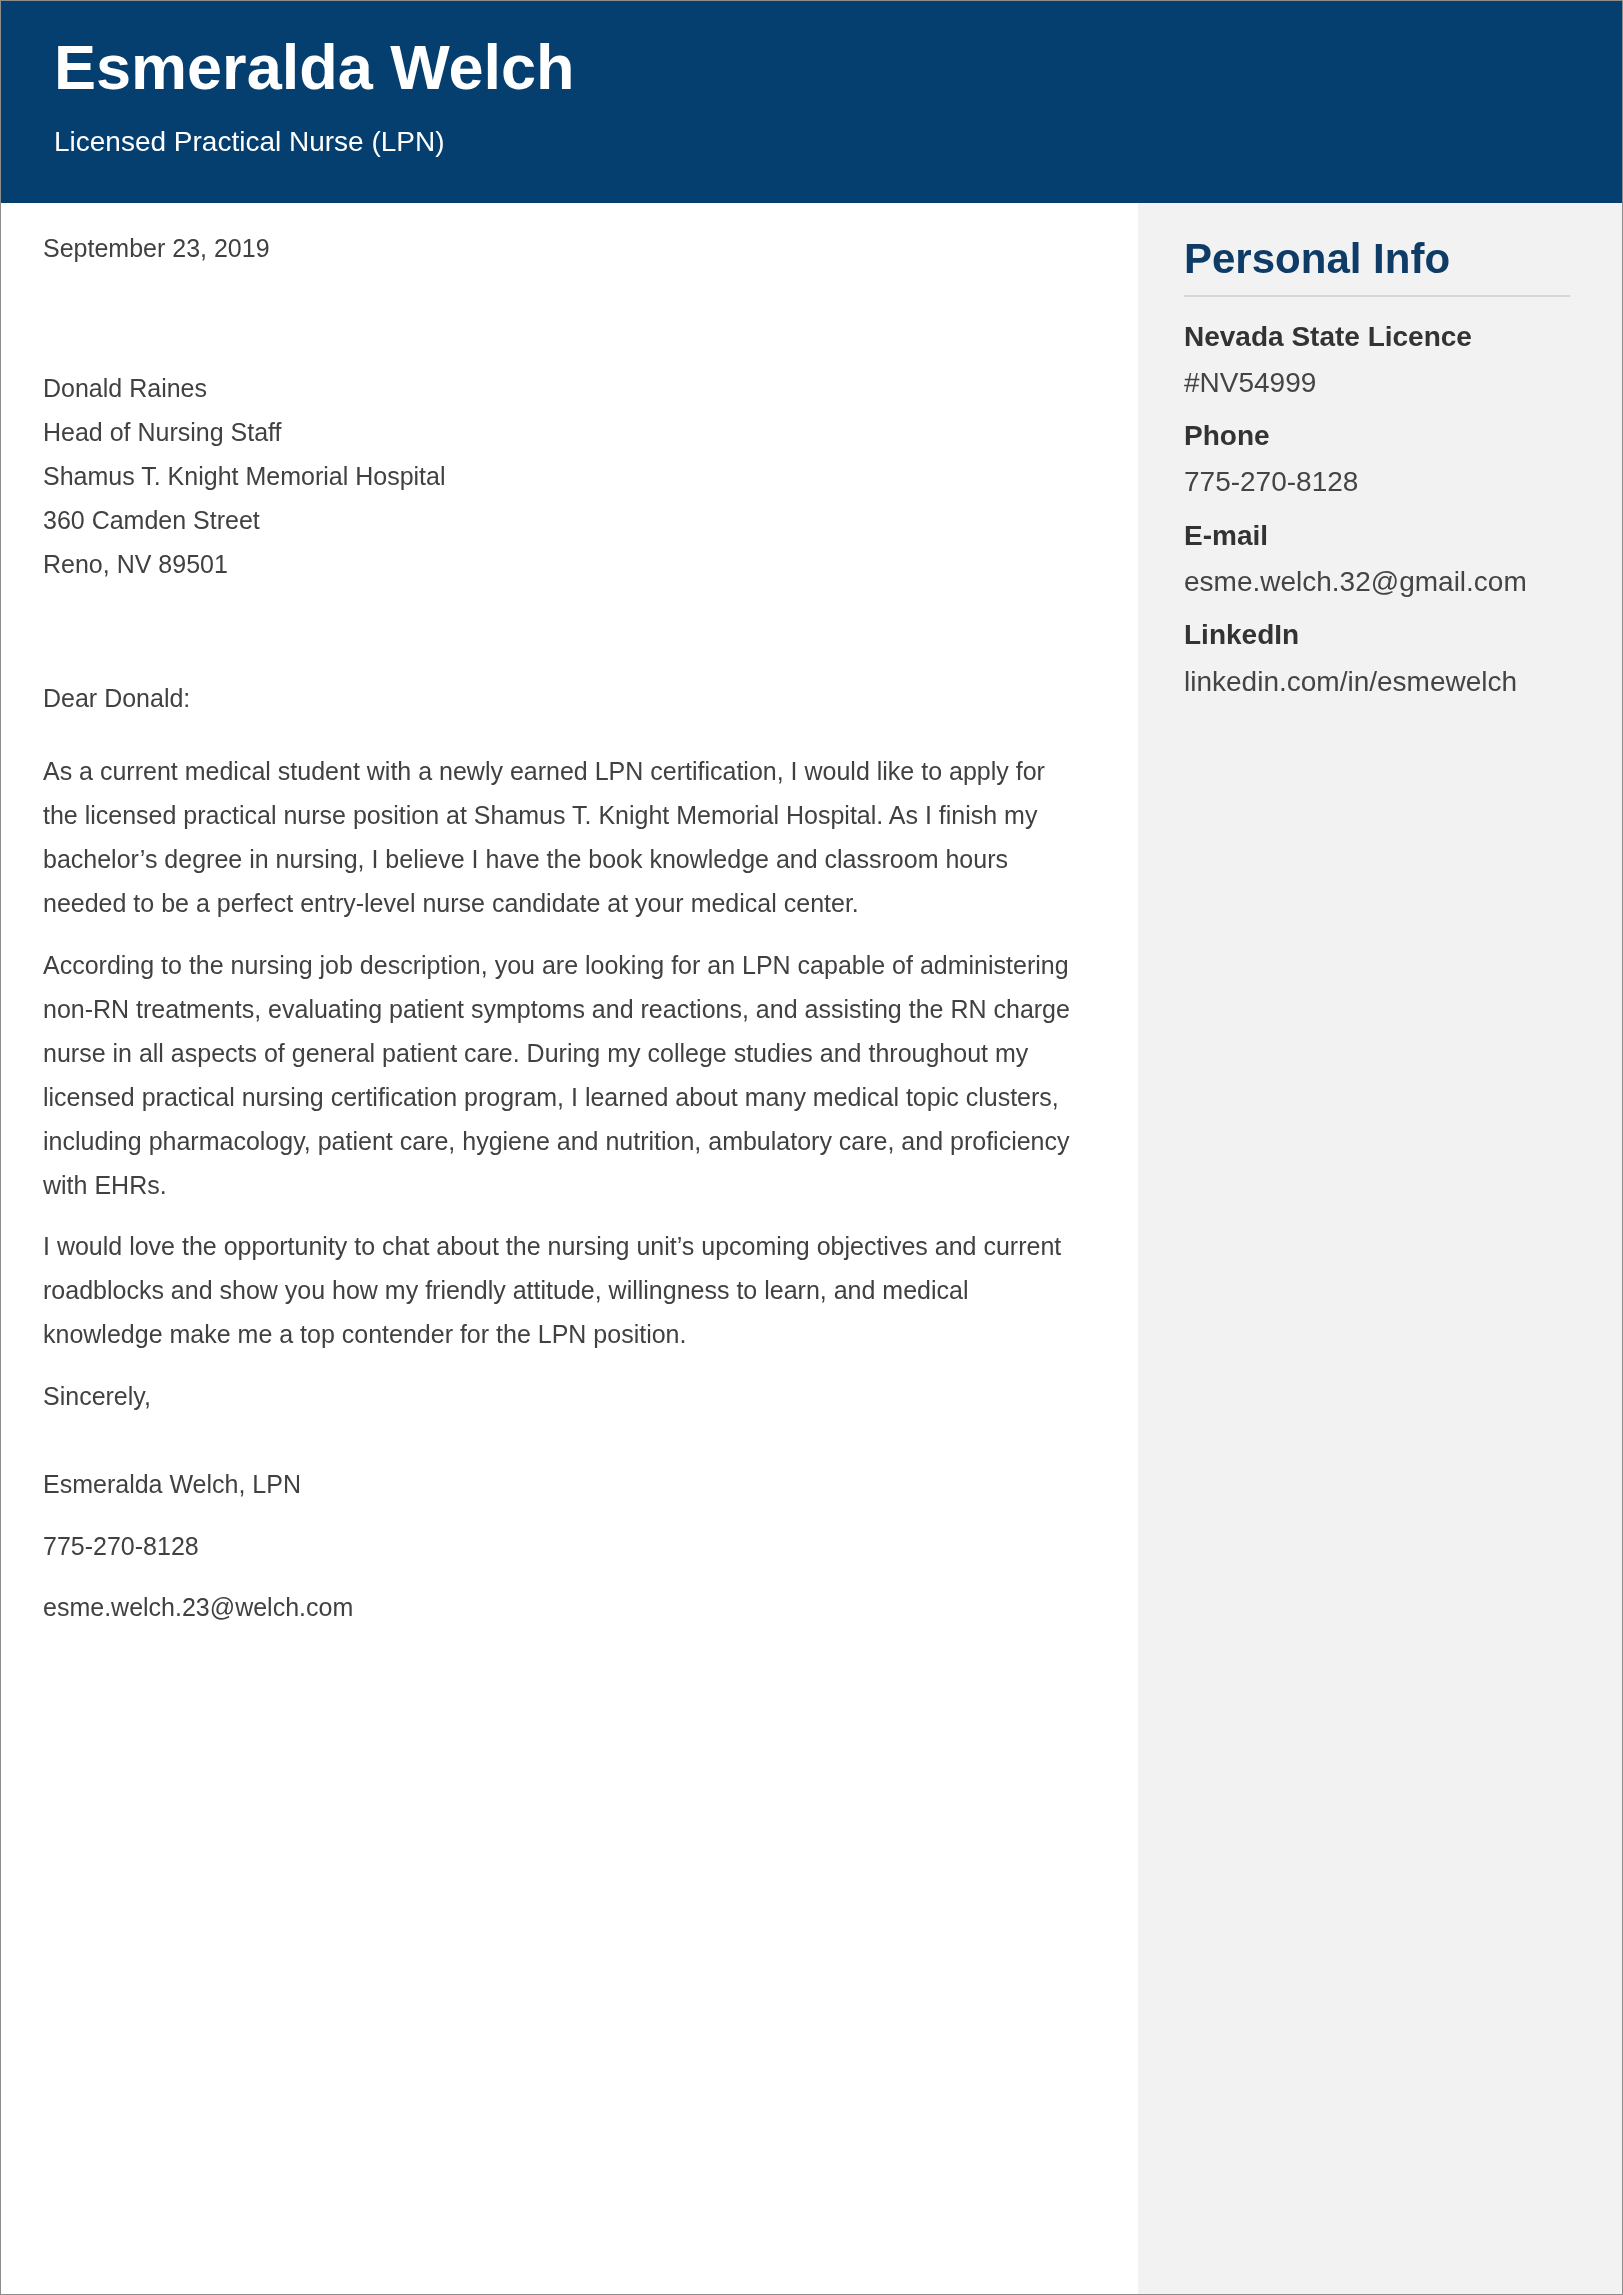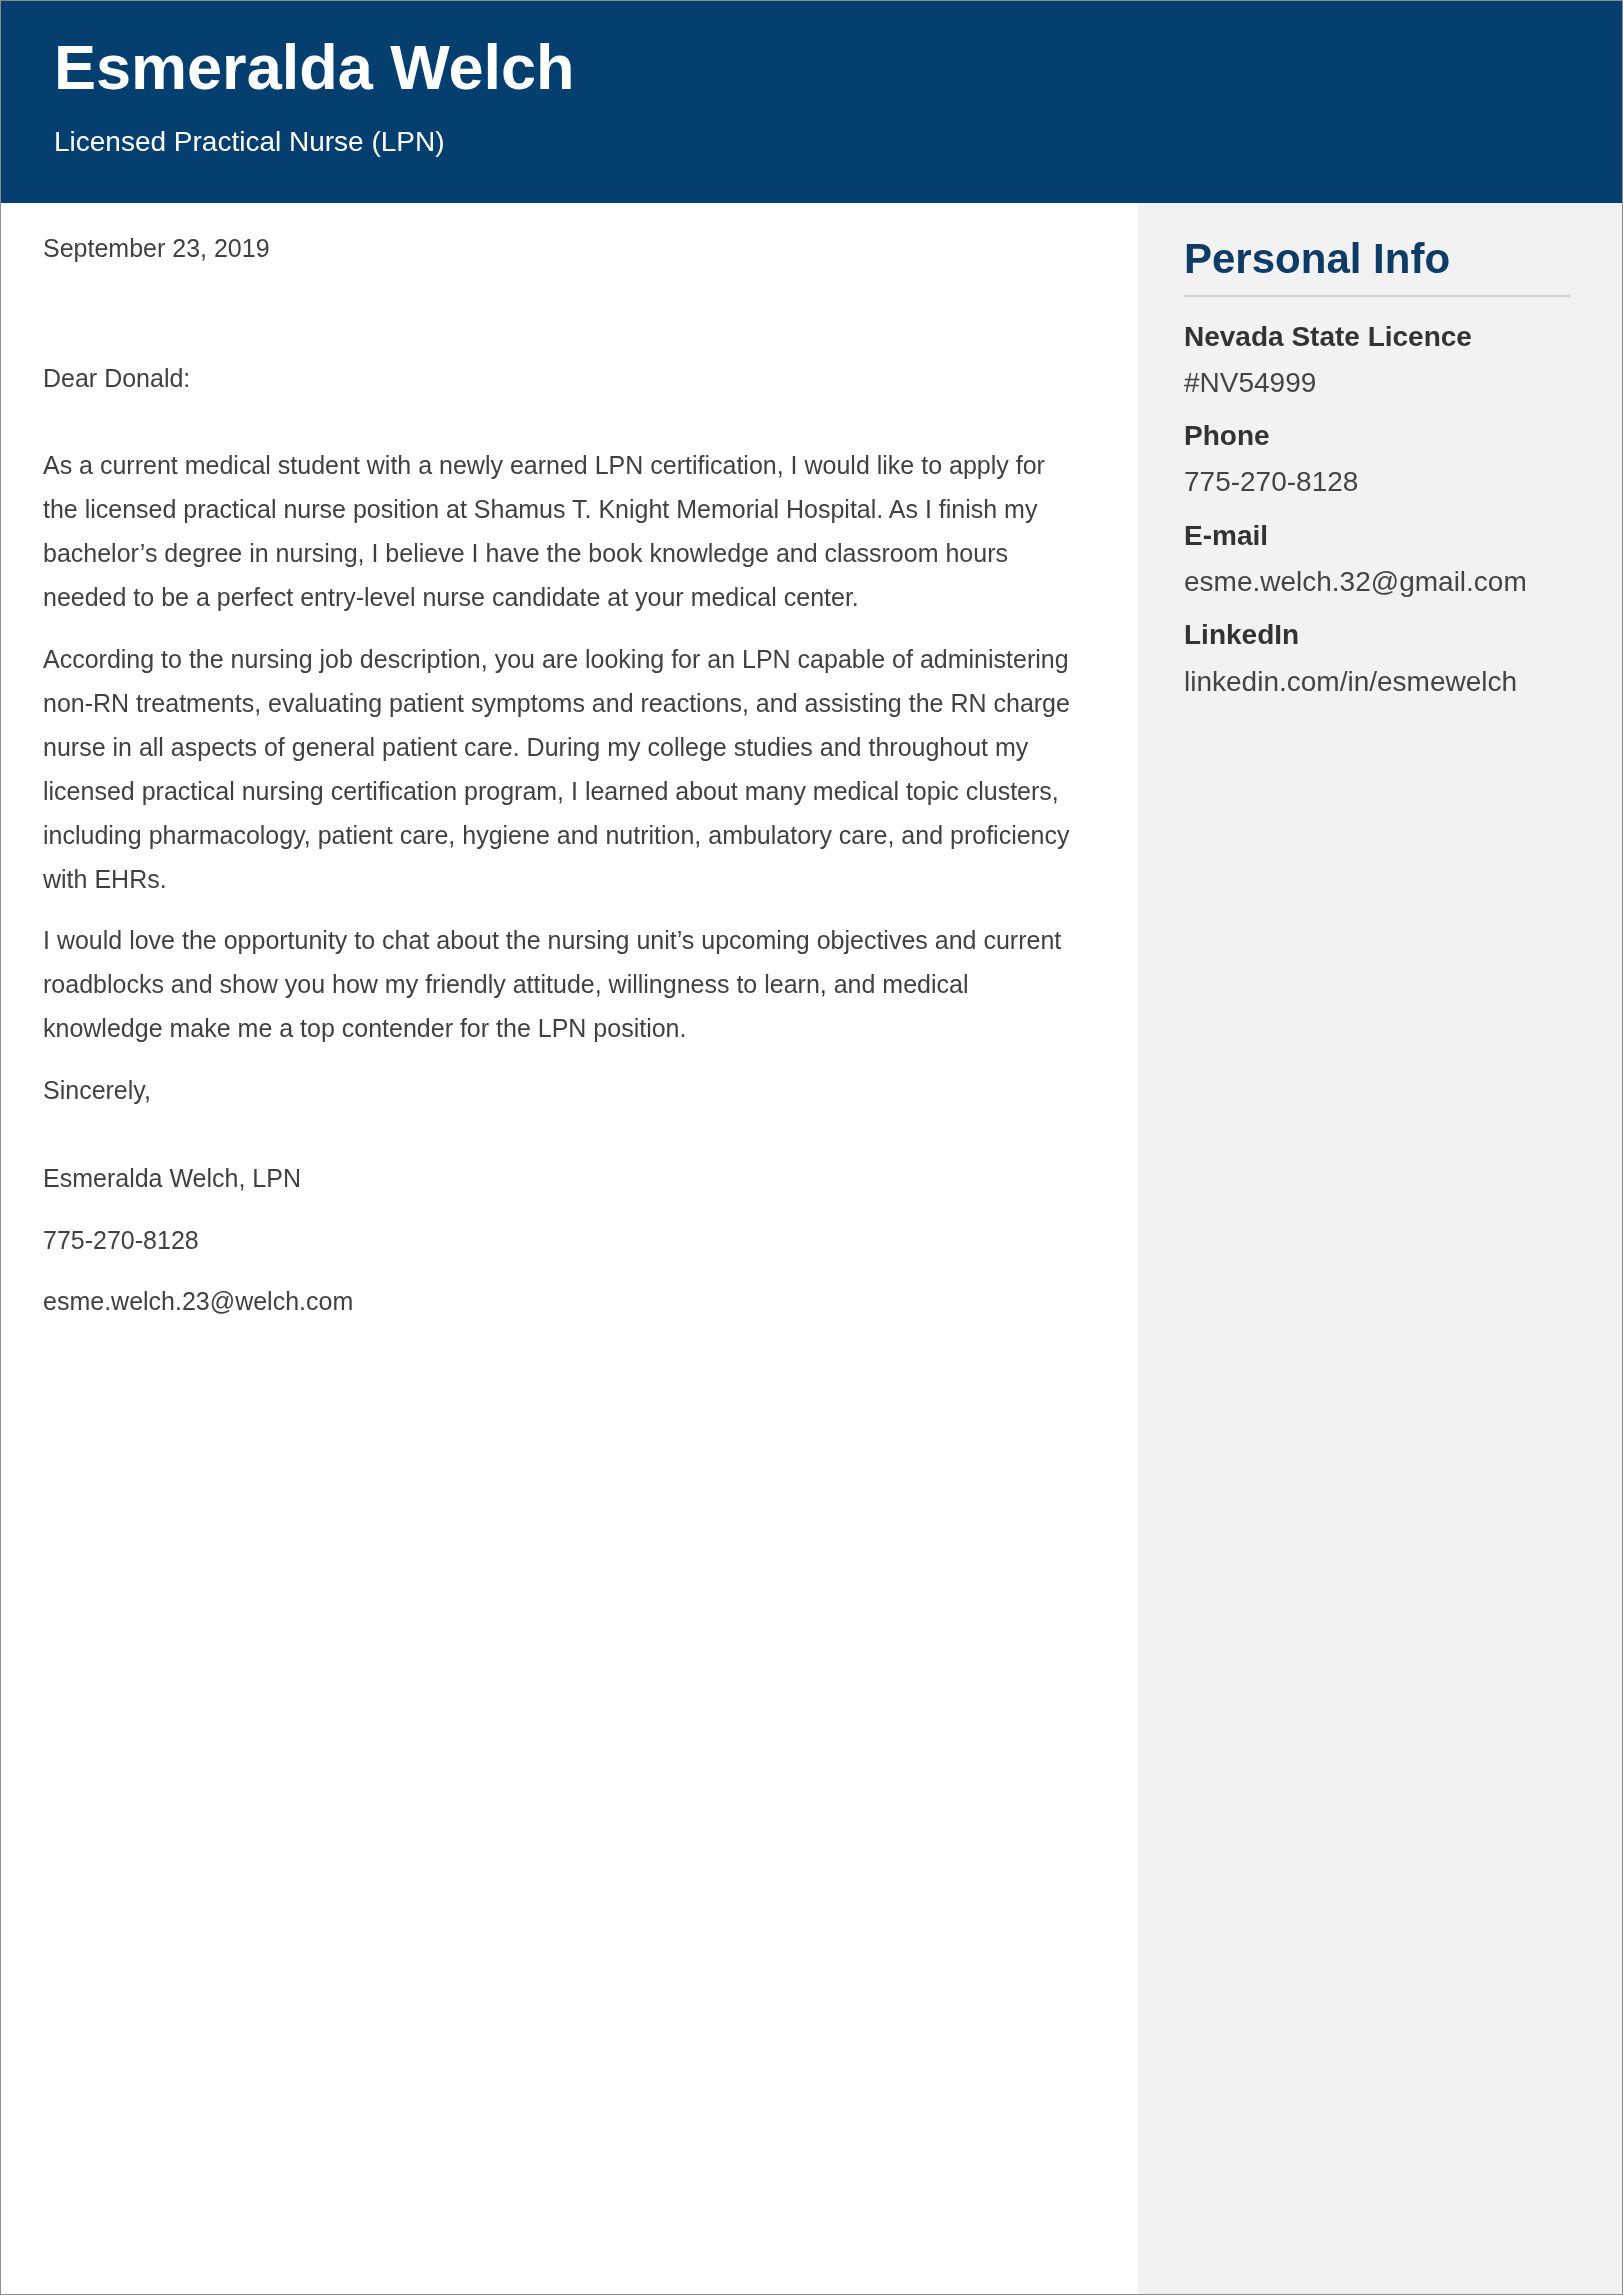--- a/index.html
+++ b/index.html
@@ -87,21 +87,21 @@
   }
   .recipient {
     margin-top: 100px;
     line-height: 44px;
   }
   .salutation {
     margin-top: 90px;
     line-height: 44px;
   }
   .para {
-    margin-top: 43px;
+    margin-top: 29px;
     line-height: 44px;
   }
   .para + .para { margin-top: 17.7px; }
   .closing { margin-top: 17.7px; line-height: 44px; }
   .signature { margin-top: 44px; }
   .signature .sig-line { line-height: 44px; margin-top: 0; }
   .signature .sig-line + .sig-line { margin-top: 17.7px; }
 </style>
 </head>
 <body>
@@ -134,20 +134,27 @@
 
     <div class="info-group">
       <div class="info-label">LinkedIn</div>
       <div class="info-value">linkedin.com/in/esmewelch</div>
     </div>
   </div>
 
   <div class="main">
     <div class="date">September 23, 2019</div>
 
+    <div class="recipient">
+      <div>Donald Raines</div>
+      <div>Head of Nursing Staff</div>
+      <div>Shamus T. Knight Memorial Hospital</div>
+      <div>360 Camden Street</div>
+      <div>Reno, NV 89501</div>
+    </div>
 
     <div class="salutation">Dear Donald:</div>
 
     <div class="para">As a current medical student with a newly earned LPN certification, I would like to apply for the licensed practical nurse position at Shamus T. Knight Memorial Hospital. As I finish my bachelor’s degree in nursing, I believe I have the book knowledge and classroom hours needed to be a perfect entry-level nurse candidate at your medical center.</div>
     <div class="para">According to the nursing job description, you are looking for an LPN capable of administering non-RN treatments, evaluating patient symptoms and reactions, and assisting the RN charge nurse in all aspects of general patient care. During my college studies and throughout my licensed practical nursing certification program, I learned about many medical topic clusters, including pharmacology, patient care, hygiene and nutrition, ambulatory care, and proficiency with EHRs.</div>
     <div class="para">I would love the opportunity to chat about the nursing unit’s upcoming objectives and current roadblocks and show you how my friendly attitude, willingness to learn, and medical knowledge make me a top contender for the LPN position.</div>
 
     <div class="closing">Sincerely,</div>
 
     <div class="signature">

